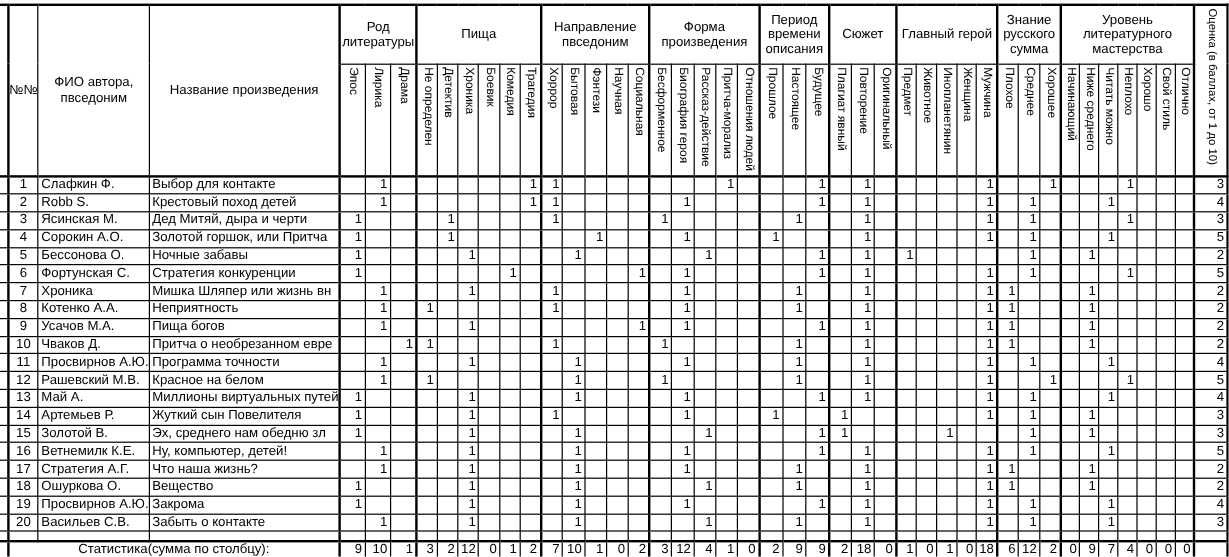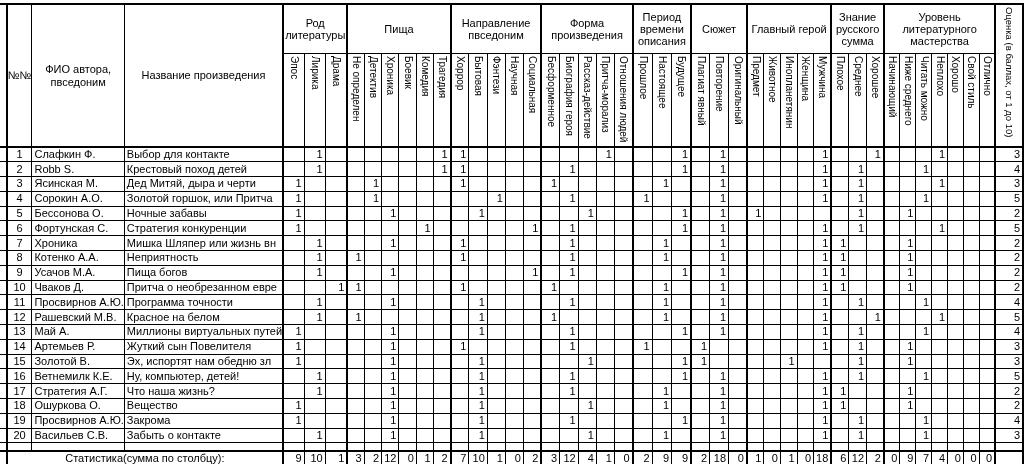--- a/index.html
+++ b/index.html
@@ -890,21 +890,21 @@
           <td class="mark"></td>
           <td class="mark"></td>
           <td class="mark"></td>
           <td class="mark"></td>
           <td class="scoreval thick-l thick-r">3</td>
         </tr>
         <tr>
           <td class="gutter"></td>
           <td class="rownum thick-l">15</td>
           <td class="textcell">Золотой В.</td>
-          <td class="textcell">Эх, испортят нам обедню зл</td>
+          <td class="textcell">Эх, среднего нам обедню зл</td>
           <td class="mark thick-l">1</td>
           <td class="mark"></td>
           <td class="mark"></td>
           <td class="mark thick-l"></td>
           <td class="mark"></td>
           <td class="mark">1</td>
           <td class="mark"></td>
           <td class="mark"></td>
           <td class="mark"></td>
           <td class="mark thick-l"></td>

